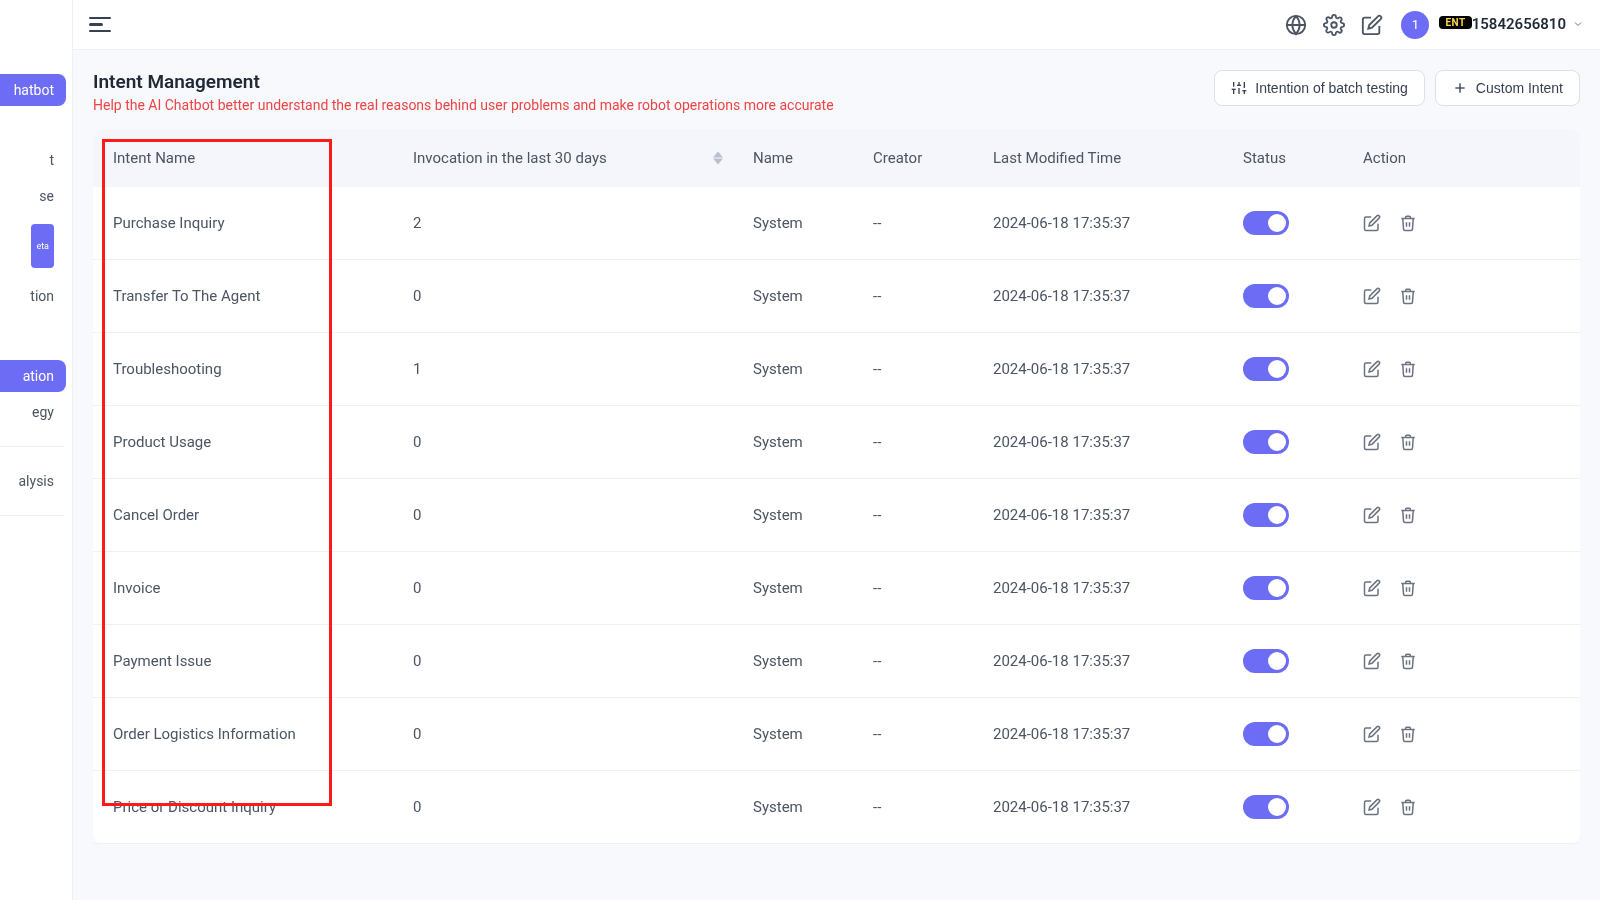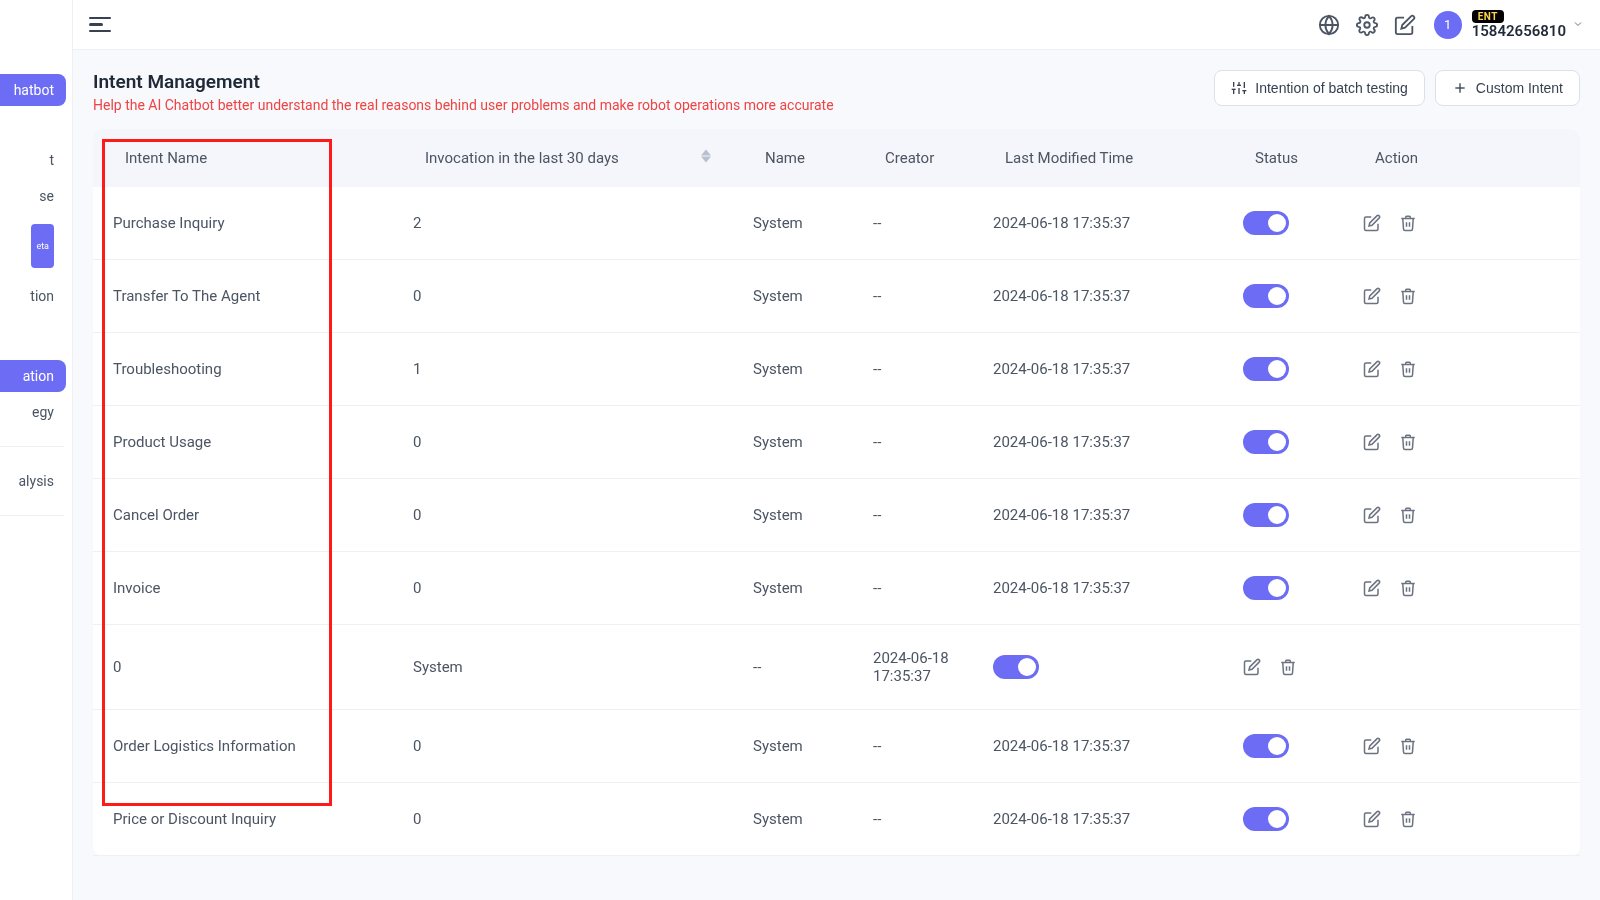--- a/index.html
+++ b/index.html
@@ -90,21 +90,21 @@
     background: #6c6cf5;
     color: #fff;
     display: flex; align-items: center; justify-content: center;
     font-size: 13px;
     margin-left: 10px;
     cursor: pointer;
   }
   .acct {
     margin-left: 10px;
     cursor: pointer;
-    display: flex; flex-direction: column; align-items: flex-start;
+    display: flex; flex-direction: row; align-items: flex-start;
     line-height: 1.1;
   }
   .acct .badge {
     background: #000; color:#ffd54f;
     font-size: 10px; font-weight: 700;
     padding: 1px 6px;
     border-radius: 4px;
     letter-spacing: 0.5px;
   }
   .acct .num {
@@ -161,24 +161,24 @@
     border-radius: 10px;
   }
   .thead {
     display: grid;
     grid-template-columns: 300px 340px 120px 120px 250px 120px 130px;
     background: #f4f6fb;
     border-radius: 10px 10px 0 0;
     padding: 0 10px;
   }
   .th {
-    padding: 20px 22px;
+    padding: 20px 10px;
     font-size: 15px;
     color: #4b5563;
-    display: flex; align-items: flex-start; gap: 6px;
+    display: flex; align-items: center; gap: 6px;
   }
   .sort-icon { display:flex; flex-direction:column; margin-left:auto; margin-right:10px; color:#b8bfce;}
   .sort-icon svg { width:10px; height:7px; }
   .tbody .row {
     display: grid;
     grid-template-columns: 300px 340px 120px 120px 250px 120px 130px;
     border-bottom: 1px solid #eef0f5;
     padding: 0 10px;
   }
   .td {
@@ -463,20 +463,21 @@
               </svg></span>
             <span class="ic"><svg viewBox="0 0 24 24" fill="none" stroke="currentColor" stroke-width="2">
                 <polyline points="3 6 5 6 21 6"></polyline>
                 <path d="M19 6l-1 14a2 2 0 0 1-2 2H8a2 2 0 0 1-2-2L5 6"></path>
                 <path d="M10 11v6M14 11v6"></path>
                 <path d="M9 6V4a1 1 0 0 1 1-1h4a1 1 0 0 1 1 1v2"></path>
               </svg></span>
           </div>
         </div>
         <div class="row">
+          <div class="td">Payment Issue</div>
           <div class="td">0</div>
           <div class="td">System</div>
           <div class="td">--</div>
           <div class="td">2024-06-18 17:35:37</div>
           <div class="td">
             <div class="toggle"></div>
           </div>
           <div class="td act-icons">
             <span class="ic"><svg viewBox="0 0 24 24" fill="none" stroke="currentColor" stroke-width="2">
                 <path d="M11 4H4a2 2 0 0 0-2 2v14a2 2 0 0 0 2 2h14a2 2 0 0 0 2-2v-7"></path>

